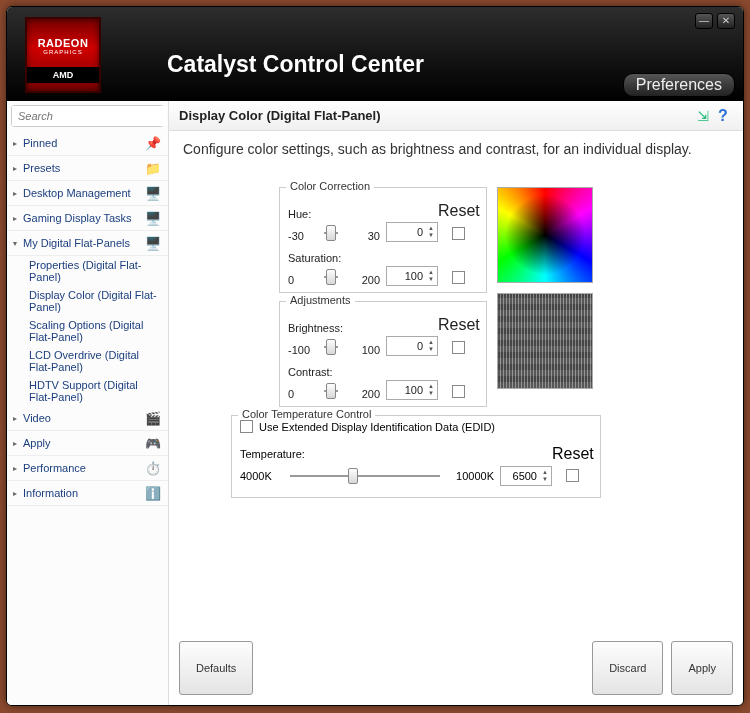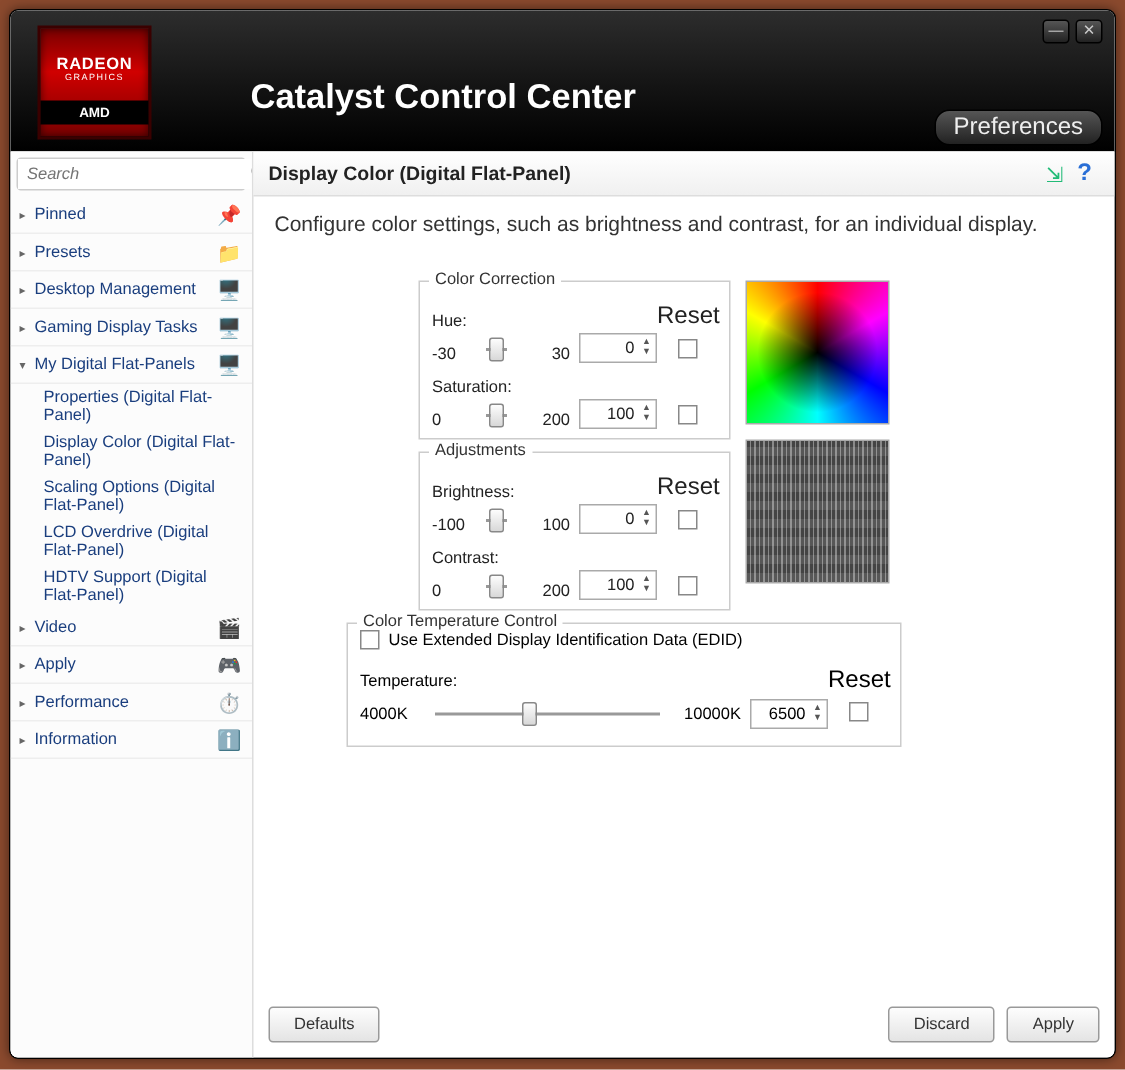--- a/index.html
+++ b/index.html
@@ -48,21 +48,21 @@
 .resetlbl { font-size:16px; text-align:center; width:40px;}
 .preview { position:absolute; right:-106px; width:96px; height:96px; border:1px solid #aaa;}
 .pv1 { top:0; background: conic-gradient(red,magenta,blue,cyan,lime,yellow,red);}
 .pv1::after { content:''; position:absolute; inset:0; background:radial-gradient(circle,#000 0%,transparent 60%);}
 .pv2 { top:106px; background: repeating-linear-gradient(90deg,#444 0 2px,#888 2px 3px), repeating-linear-gradient(0deg,rgba(255,255,255,.1) 0 6px,transparent 6px 12px); background-blend-mode:overlay;}
 .tempgroup { border:1px solid #ccc; padding:4px 8px 10px; position:relative; margin-left:52px; width:370px;}
 .tempgroup .gt { position:absolute; top:-8px; left:6px; background:#fff; padding:0 4px; font-size:11px; color:#333;}
 .edidrow { display:flex; align-items:center; gap:6px; font-size:11px; margin-bottom:10px;}
 .trow { display:flex; align-items:center; font-size:11px; height:22px;}
 .footer { position:absolute; bottom:10px; left:10px; right:10px; display:flex;}
-.btn { background:linear-gradient(#fdfdfd,#e4e4e4); border:1px solid #999; border-radius:3px; font-size:11px; padding:5px 16px; color:#333; cursor:pointer;}
+.btn { background:linear-gradient(#fdfdfd,#e4e4e4); border:1px solid #999; border-radius:3px; font-size:11px; padding:20px 16px; color:#333; cursor:pointer;}
 .footer .sp { flex:1;}
 .grouppair { position:relative; width:208px;}
 </style>
 </head>
 <body>
 
 <div class="window">
   <div class="titlebar">
     <div class="logo">
       <span class="rtxt">RADEON</span>

